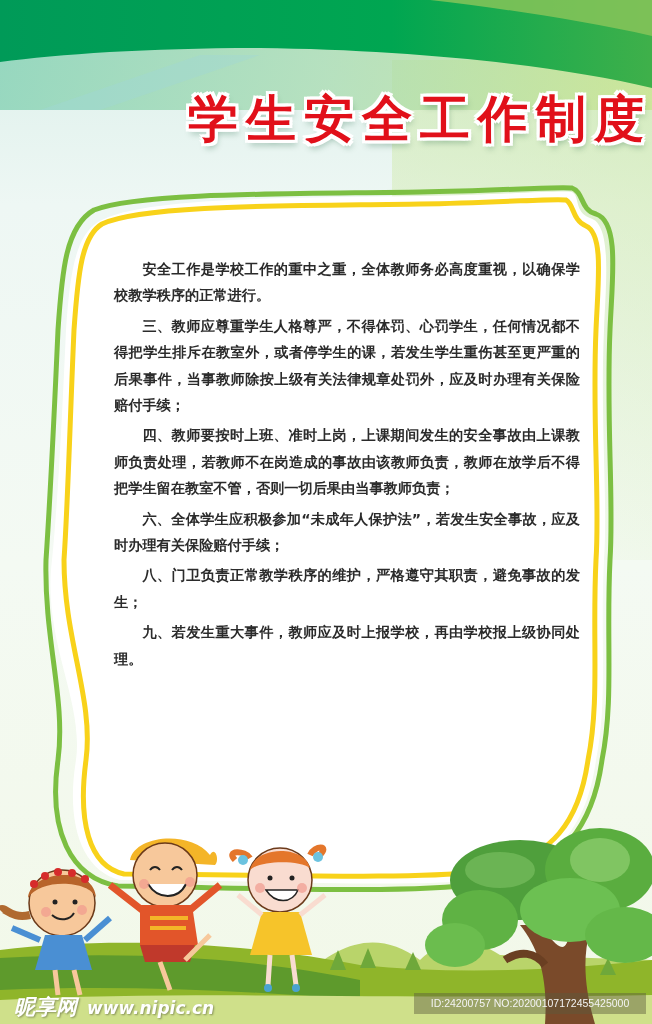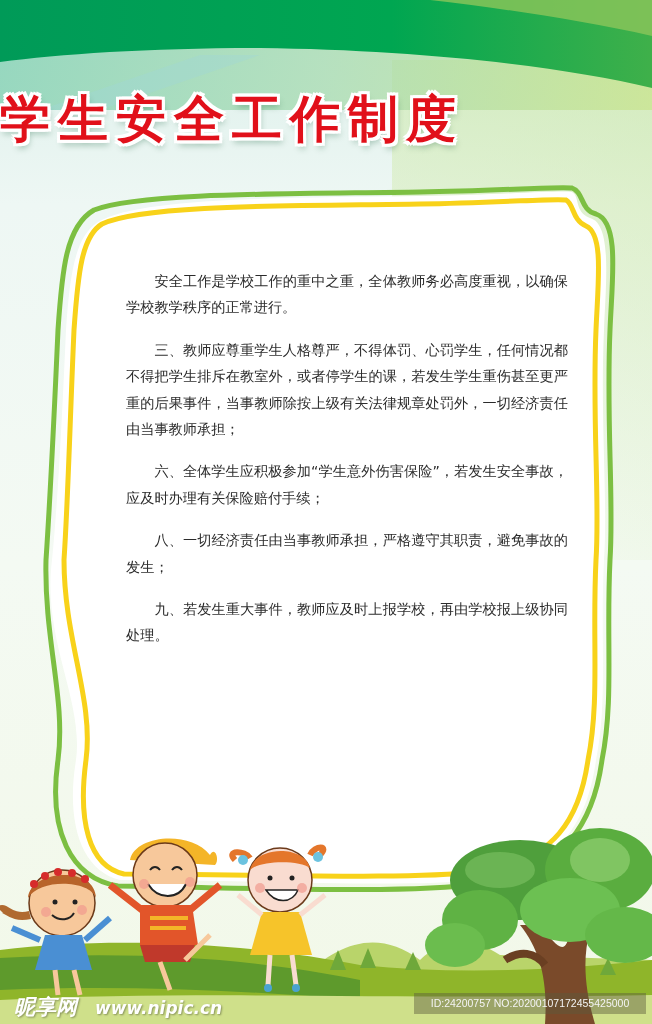--- a/index.html
+++ b/index.html
@@ -12,44 +12,44 @@
   .bg-base {
     position: absolute; inset: 0;
     background: linear-gradient(180deg, #d9efe9 0%, #eef7f4 20%, #f4faf3 55%, #f2f8e8 100%);
   }
   .bg-right-tint {
     position: absolute; right: 0; top: 60px; width: 260px; height: 500px;
     background: linear-gradient(200deg, rgba(200,230,150,0.55), rgba(240,248,225,0));
   }
   .top-band { position: absolute; left: 0; top: 0; width: 652px; height: 110px; }
   .title-wrap {
-    position: absolute; left: 0; top: 86px; width: 652px; text-align: left;
+    position: absolute; left: 0; top: 86px; width: 652px; text-align: right;
   }
   .title {
     display: inline-block;
     font-family: "DejaVu Sans", sans-serif; font-weight: bold;
     font-size: 50px; letter-spacing: 8px; color: #e1101a;
     text-shadow:
       -3px -3px 0 #fff, 3px -3px 0 #fff, -3px 3px 0 #fff, 3px 3px 0 #fff,
       0 -3px 0 #fff, 0 3px 0 #fff, -3px 0 0 #fff, 3px 0 0 #fff,
       2px 5px 6px rgba(0,80,40,0.35);
   }
   .frame-svg { position: absolute; left: 0; top: 0; }
   .content {
     position: absolute; left: 110px; top: 252px; width: 474px;
     font-size: 14.2px; line-height: 26.4px; color: #2b2b2b;
   }
-  .content p { margin: 16px; text-indent: 2em; text-align: justify; }
+  .content p { margin: 4px; text-indent: 2em; text-align: justify; font-weight: bold; }
   .ground { position: absolute; left: 0; top: 0; }
   .watermark-left {
     position: absolute; left: 14px; top: 993px; color: #fff;
     font-weight: bold; font-size: 21px; font-style: italic;
     text-shadow: 1px 1px 2px rgba(0,0,0,0.35);
   }
-  .watermark-left .site { font-size: 17px; margin-left: 18px; }
+  .watermark-left .site { font-size: 17px; margin-left: 10px; }
   .watermark-right {
     position: absolute; left: 414px; top: 993px; width: 232px; height: 21px;
     background: rgba(90,90,60,0.45); color: #f4f4f4;
     font-size: 10.5px; line-height: 21px; text-align: center;
     font-family: "Liberation Sans", sans-serif;
   }
 </style>
 </head>
 <body>
 
@@ -81,23 +81,24 @@
   </div>
 
   <svg class="frame-svg" width="652" height="1024" viewBox="0 0 652 1024">
     <path d="M98 222 C140 196 300 198 420 196 C500 195 560 190 572 192 C580 196 574 212 590 218 C612 224 606 280 604 330 C600 420 608 500 604 560 C600 640 608 700 596 760 C588 820 560 870 480 880 C400 888 260 880 120 880 C80 870 66 820 76 760 C84 700 42 640 52 560 C58 500 62 420 66 330 C70 270 76 236 98 222 Z" fill="#ffffff"></path>
     <path d="M94 210 C140 192 300 194 420 192 C500 191 560 186 572 188 C584 192 580 210 596 214 C620 222 612 280 610 330 C606 420 614 500 610 560 C606 640 614 700 602 760 C594 820 566 872 482 884 C400 894 260 888 118 886 C70 878 48 830 58 760 C66 700 44 640 46 560 C50 500 54 420 58 330 C62 270 66 226 94 210 Z" fill="none" stroke="#7cbf42" stroke-width="5"></path>
     <path d="M102 224 C144 204 300 206 420 204 C500 203 556 198 566 200 C574 204 572 220 586 226 C604 234 598 282 596 330 C592 420 600 500 596 560 C592 640 600 700 588 760 C580 816 556 862 478 872 C400 880 260 874 124 874 C88 866 78 820 86 760 C94 700 64 640 64 560 C68 500 70 420 74 330 C78 272 82 236 102 224 Z" fill="none" stroke="#f8d21a" stroke-width="5"></path>
   </svg>
 
   <div class="content">
     <p>安全工作是学校工作的重中之重，全体教师务必高度重视，以确保学校教学秩序的正常进行。</p>
-    <p>三、教师应尊重学生人格尊严，不得体罚、心罚学生，任何情况都不得把学生排斥在教室外，或者停学生的课，若发生学生重伤甚至更严重的后果事件，当事教师除按上级有关法律规章处罚外，一切经济责任由当事教师承担；</p>
-    <p>六、全体学生应积极参加“学生意外伤害保险”，若发生安全事故，应及时办理有关保险赔付手续；</p>
-    <p>八、一切经济责任由当事教师承担，严格遵守其职责，避免事故的发生；</p>
+    <p>三、教师应尊重学生人格尊严，不得体罚、心罚学生，任何情况都不得把学生排斥在教室外，或者停学生的课，若发生学生重伤甚至更严重的后果事件，当事教师除按上级有关法律规章处罚外，应及时办理有关保险赔付手续；</p>
+    <p>四、教师要按时上班、准时上岗，上课期间发生的安全事故由上课教师负责处理，若教师不在岗造成的事故由该教师负责，教师在放学后不得把学生留在教室不管，否则一切后果由当事教师负责；</p>
+    <p>六、全体学生应积极参加“未成年人保护法”，若发生安全事故，应及时办理有关保险赔付手续；</p>
+    <p>八、门卫负责正常教学秩序的维护，严格遵守其职责，避免事故的发生；</p>
     <p>九、若发生重大事件，教师应及时上报学校，再由学校报上级协同处理。</p>
   </div>
 
   <svg class="ground" width="652" height="1024" viewBox="0 0 652 1024">
 
     <path d="M300 980 C340 940 380 930 420 960 C440 940 470 935 500 955 L652 960 V1024 H300 Z" fill="#b9d46a"></path>
     <path d="M0 950 C120 935 260 945 360 965 C460 975 560 970 652 960 V1024 H0 Z" fill="#8fb52a"></path>
     <path d="M0 958 C150 950 260 960 360 980 L360 1000 C240 990 120 985 0 990 Z" fill="#5e9a2c"></path>
     <path d="M0 1000 C200 990 400 1000 652 995 V1024 H0 Z" fill="#cfe08a"></path>
 

